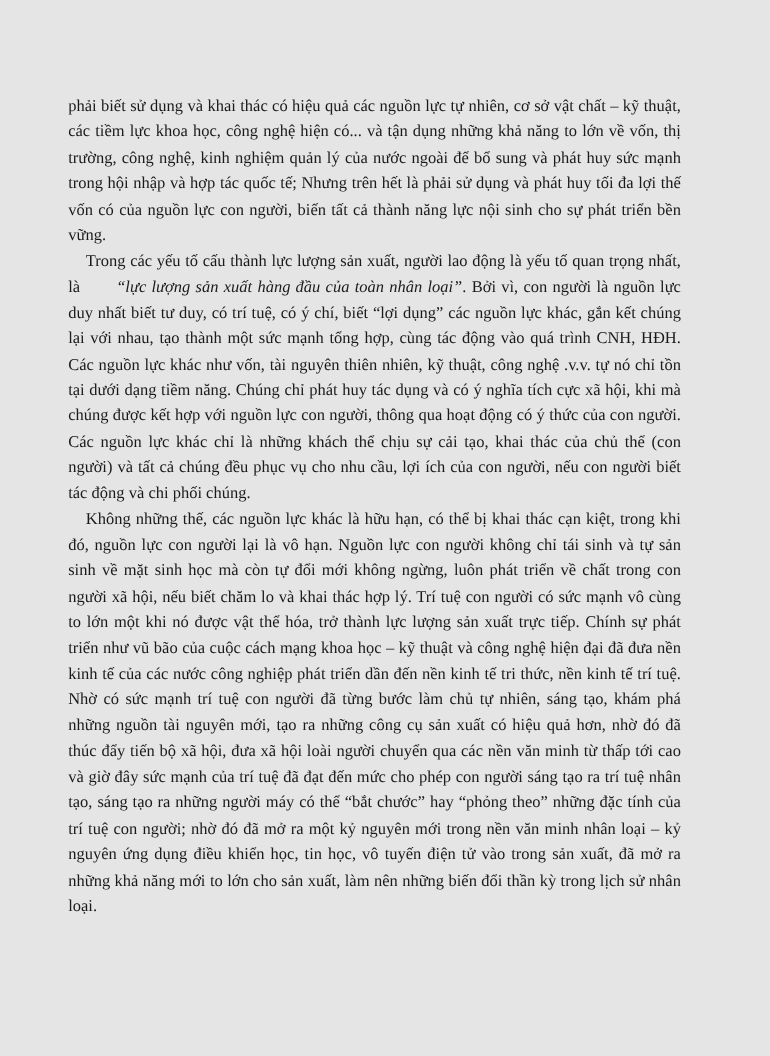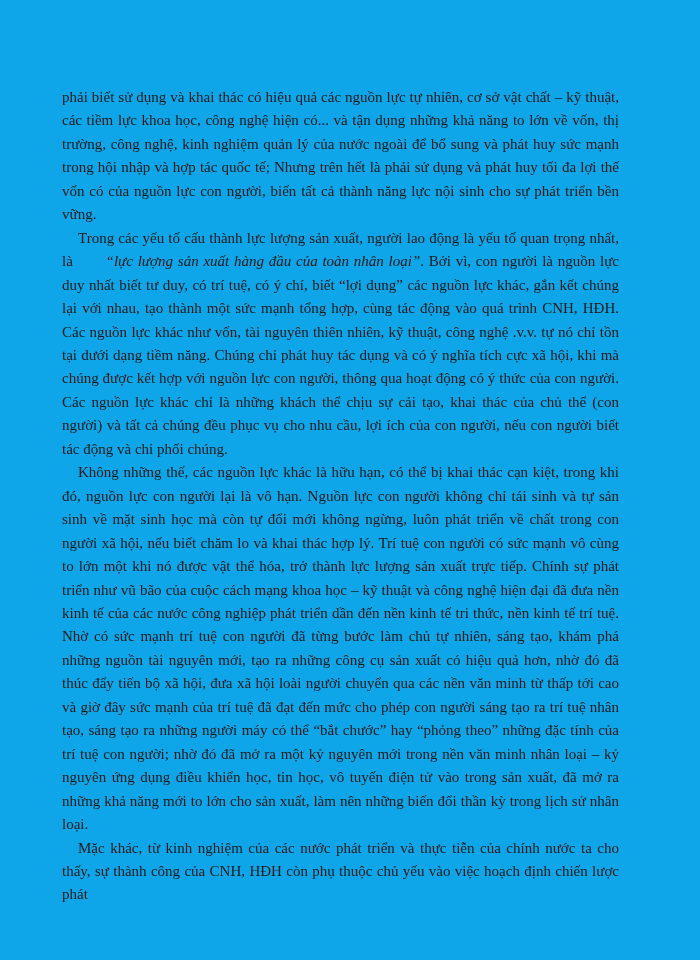--- a/index.html
+++ b/index.html
@@ -12,21 +12,21 @@
       height: 960px;
       overflow: hidden;
       position: relative;
     }
     .page {
       position: absolute;
       left: 0;
       top: 0;
       width: 700px;
       height: 960px;
-      background: #0ea5e9;
+      background: #e5e5e5;
     }
     .text-block {
       position: absolute;
       left: 62px;
       top: 86px;
       width: 557px;
       font-family: "Liberation Serif", "DejaVu Serif", serif;
       font-size: 15px;
       line-height: 23.45px;
       color: #1a1a1a;
@@ -45,15 +45,14 @@
     }
   </style>
 </head>
 <body>
 
 <div class="page">
   <div class="text-block">
     <p class="para">phải biết sử dụng và khai thác có hiệu quả các nguồn lực tự nhiên, cơ sở vật chất – kỹ thuật, các tiềm lực khoa học, công nghệ hiện có... và tận dụng những khả năng to lớn về vốn, thị trường, công nghệ, kinh nghiệm quản lý của nước ngoài để bổ sung và phát huy sức mạnh trong hội nhập và hợp tác quốc tế; Nhưng trên hết là phải sử dụng và phát huy tối đa lợi thế vốn có của nguồn lực con người, biến tất cả thành năng lực nội sinh cho sự phát triển bền vững.</p>
     <p class="para indent"><span>Trong các yếu tố cấu thành lực lượng sản xuất, người lao động là yếu tố quan trọng nhất, là </span><span class="quote">“lực lượng sản xuất hàng đầu của toàn nhân loại”</span><span>. Bởi vì, con người là nguồn lực duy nhất biết tư duy, có trí tuệ, có ý chí, biết “lợi dụng” các nguồn lực khác, gắn kết chúng lại với nhau, tạo thành một sức mạnh tổng hợp, cùng tác động vào quá trình CNH, HĐH. Các nguồn lực khác như vốn, tài nguyên thiên nhiên, kỹ thuật, công nghệ .v.v. tự nó chỉ tồn tại dưới dạng tiềm năng. Chúng chỉ phát huy tác dụng và có ý nghĩa tích cực xã hội, khi mà chúng được kết hợp với nguồn lực con người, thông qua hoạt động có ý thức của con người. Các nguồn lực khác chỉ là những khách thể chịu sự cải tạo, khai thác của chủ thể (con người) và tất cả chúng đều phục vụ cho nhu cầu, lợi ích của con người, nếu con người biết tác động và chi phối chúng.</span></p>
     <p class="para indent">Không những thế, các nguồn lực khác là hữu hạn, có thể bị khai thác cạn kiệt, trong khi đó, nguồn lực con người lại là vô hạn. Nguồn lực con người không chỉ tái sinh và tự sản sinh về mặt sinh học mà còn tự đổi mới không ngừng, luôn phát triển về chất trong con người xã hội, nếu biết chăm lo và khai thác hợp lý. Trí tuệ con người có sức mạnh vô cùng to lớn một khi nó được vật thể hóa, trở thành lực lượng sản xuất trực tiếp. Chính sự phát triển như vũ bão của cuộc cách mạng khoa học – kỹ thuật và công nghệ hiện đại đã đưa nền kinh tế của các nước công nghiệp phát triển dần đến nền kinh tế tri thức, nền kinh tế trí tuệ. Nhờ có sức mạnh trí tuệ con người đã từng bước làm chủ tự nhiên, sáng tạo, khám phá những nguồn tài nguyên mới, tạo ra những công cụ sản xuất có hiệu quả hơn, nhờ đó đã thúc đẩy tiến bộ xã hội, đưa xã hội loài người chuyển qua các nền văn minh từ thấp tới cao và giờ đây sức mạnh của trí tuệ đã đạt đến mức cho phép con người sáng tạo ra trí tuệ nhân tạo, sáng tạo ra những người máy có thể “bắt chước” hay “phỏng theo” những đặc tính của trí tuệ con người; nhờ đó đã mở ra một kỷ nguyên mới trong nền văn minh nhân loại – kỷ nguyên ứng dụng điều khiển học, tin học, vô tuyến điện tử vào trong sản xuất, đã mở ra những khả năng mới to lớn cho sản xuất, làm nên những biến đổi thần kỳ trong lịch sử nhân loại.</p>
-    <p class="para indent">Mặc khác, từ kinh nghiệm của các nước phát triển và thực tiễn của chính nước ta cho thấy, sự thành công của CNH, HĐH còn phụ thuộc chủ yếu vào việc hoạch định chiến lược phát</p>
   </div>
 </div>
 
 </body></html>

